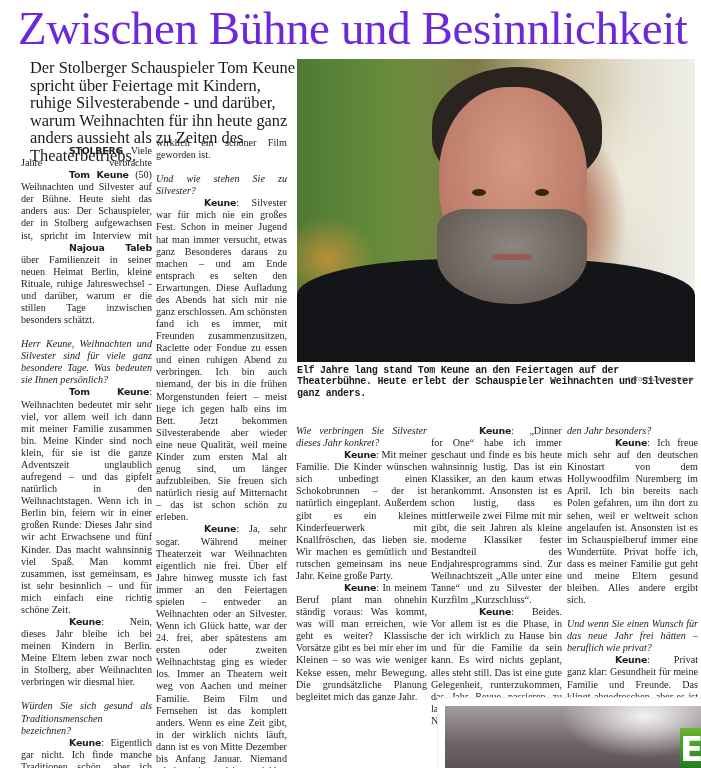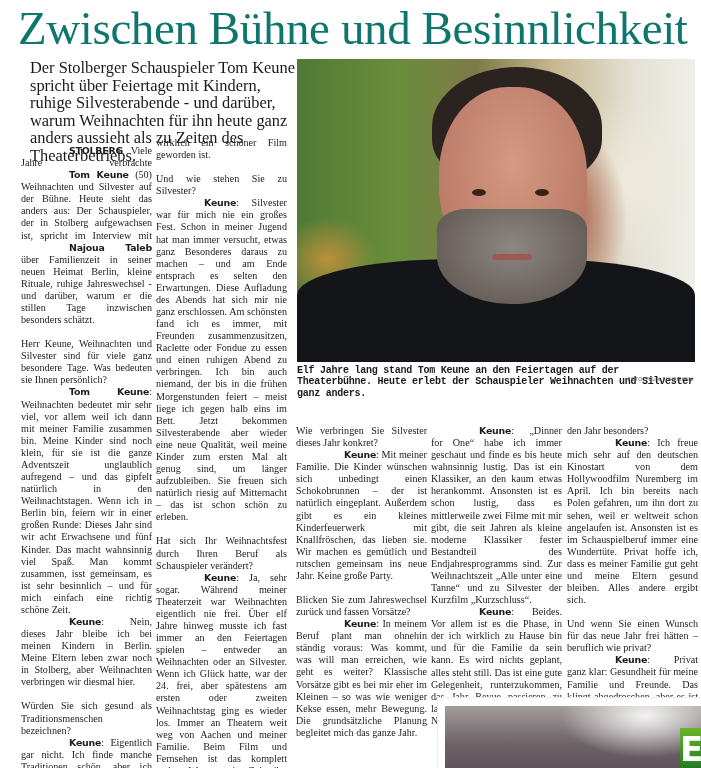--- a/index.html
+++ b/index.html
@@ -3,36 +3,36 @@
 <meta charset="utf-8">
 <style>
   * { margin: 0; padding: 0; box-sizing: border-box; }
   html, body { width: 701px; height: 768px; overflow: hidden; background: #ffffff; }
   body { position: relative; font-family: "Liberation Serif", "DejaVu Serif", serif; color: #1a1a1a; }
 
   .headline {
     position: absolute; left: 18px; top: 2px; width: 680px;
     font-family: "Liberation Serif", "DejaVu Serif", serif;
     font-size: 47px; line-height: 52px; letter-spacing: -0.4px;
-    color: #0f766e; font-weight: normal;
+    color: #6d28d9; font-weight: normal;
   }
   .teaser {
     position: absolute; left: 30px; top: 59px; width: 272px;
     font-family: "Liberation Serif", "DejaVu Serif", serif;
     font-size: 16.4px; line-height: 17.6px; color: #1a1a1a;
   }
 
   .col {
     position: absolute; width: 131px;
     font-size: 10.15px; line-height: 12.08px; text-align: justify;
     hyphens: manual; color: #1c1c1c;
   }
   .col p { margin: 0; }
   .col p + p.q { margin-top: 12px; }
-  .q { }
+  .q { font-style: italic; }
   .b { font-family: "DejaVu Sans", "Liberation Sans", sans-serif; font-weight: bold; font-size: 9.4px; letter-spacing: -0.2px; padding-left: 48px; }
 
   .c1 { left: 21px; top: 145px; }
   .c2 { left: 156px; top: 137px; }
   .c3 { left: 296px; top: 425px; }
   .c4 { left: 431px; top: 425px; }
   .c5 { left: 567px; top: 425px; }
 
   .photo {
     position: absolute; left: 297px; top: 59px; width: 398px; height: 303px;
@@ -99,21 +99,20 @@
   <p><span class="b">Keune</span><span>: Eigentlich gar nicht. Ich finde manche Traditionen schön, aber ich hänge nicht daran. Ich kann mich gut davon trennen und brauche keine festen Muster.</span></p>
 
 </div>
 
 <div class="col c2">
   <p>wirklich ein schöner Film geworden ist.</p>
 
   <p class="q">Und wie stehen Sie zu Silvester?</p>
   <p><span class="b">Keune</span><span>: Silvester war für mich nie ein großes Fest. Schon in meiner Jugend hat man immer versucht, etwas ganz Besonderes daraus zu machen – und am Ende entsprach es selten den Erwartungen. Diese Aufladung des Abends hat sich mir nie ganz erschlossen. Am schönsten fand ich es immer, mit Freunden zusammenzusitzen, Raclette oder Fondue zu essen und einen ruhigen Abend zu verbringen. Ich bin auch niemand, der bis in die frühen Morgenstunden feiert – meist liege ich gegen halb eins im Bett. Jetzt bekommen Silvesterabende aber wieder eine neue Qualität, weil meine Kinder zum ersten Mal alt genug sind, um länger aufzubleiben. Sie freuen sich natürlich riesig auf Mitternacht – das ist schon schön zu erleben.</span></p>
 
-  <p class="q">Hat sich Ihr Weihnachtsfest durch Ihren Beruf als Schauspieler verändert?</p>
   <p><span class="b">Keune</span><span>: Ja, sehr sogar. Während meiner Theaterzeit war Weihnachten eigentlich nie frei. Über elf Jahre hinweg musste ich fast immer an den Feiertagen spielen – entweder an Weihnachten oder an Silvester. Wenn ich Glück hatte, war der 24. frei, aber spätestens am ersten oder zweiten Weihnachtstag ging es wieder los. Immer an Theatern weit weg von Aachen und meiner Familie. Beim Film und Fernsehen ist das komplett anders. Wenn es eine Zeit gibt, in der wirklich nichts läuft, dann ist es von Mitte Dezember bis Anfang Januar. Niemand arbeitet, niemand ist erreichbar – das genieße ich sehr.</span></p>
 
 </div>
 
 <div class="photo" aria-label="Porträt von Tom Keune">
   <div class="shirt"></div>
   <div class="hair"></div>
   <div class="face"></div>
   <div class="eye l"></div>
   <div class="eye r"></div>
@@ -121,21 +120,20 @@
   <div class="mouth"></div>
 </div>
 <p class="caption">Elf Jahre lang stand Tom Keune an den Feiertagen auf der Theaterbühne. Heute erlebt der Schauspieler Weihnachten und Silvester ganz anders.</p>
 <span class="credit">FOTO: FELIX FUHRMANN</span>
 
 <div class="col c3">
 
   <p class="q">Wie verbringen Sie Silvester dieses Jahr konkret?</p>
   <p><span class="b">Keune</span><span>: Mit meiner Familie. Die Kinder wünschen sich unbedingt einen Schokobrunnen – der ist natürlich eingeplant. Außerdem gibt es ein kleines Kinderfeuerwerk mit Knallfröschen, das lieben sie. Wir machen es gemütlich und rutschen gemeinsam ins neue Jahr. Keine große Party.</span></p>
 
-  <p class="q">Blicken Sie zum Jahreswechsel zurück und fassen Vorsätze?</p>
   <p><span class="b">Keune</span><span>: In meinem Beruf plant man ohnehin ständig voraus: Was kommt, was will man erreichen, wie geht es weiter? Klassische Vorsätze gibt es bei mir eher im Kleinen – so was wie weniger Kekse essen, mehr Bewegung. Die grundsätzliche Planung begleitet mich das ganze Jahr.</span></p>
 
 </div>
 
 <div class="col c4">
   <p><span class="b">Keune</span><span>: „Dinner for One“ habe ich immer geschaut und finde es bis heute wahnsinnig lustig. Das ist ein Klassiker, an den kaum etwas herankommt. Ansonsten ist es schon lustig, dass es mittlerweile zwei Filme mit mir gibt, die seit Jahren als kleine moderne Klassiker fester Bestandteil des Endjahresprogramms sind. Zur Weihnachtszeit „Alle unter eine Tanne“ und zu Silvester der Kurzfilm „Kurzschluss“.</span></p>
 
   <p><span class="b">Keune</span><span>: Beides. Vor allem ist es die Phase, in der ich wirklich zu Hause bin und für die Familie da sein kann. Es wird nichts geplant, alles steht still. Das ist eine gute Gelegenheit, runterzukommen, das Jahr Revue passieren zu lassen und zu schauen, was als Nächstes kommt.</span></p>
 
 </div>

